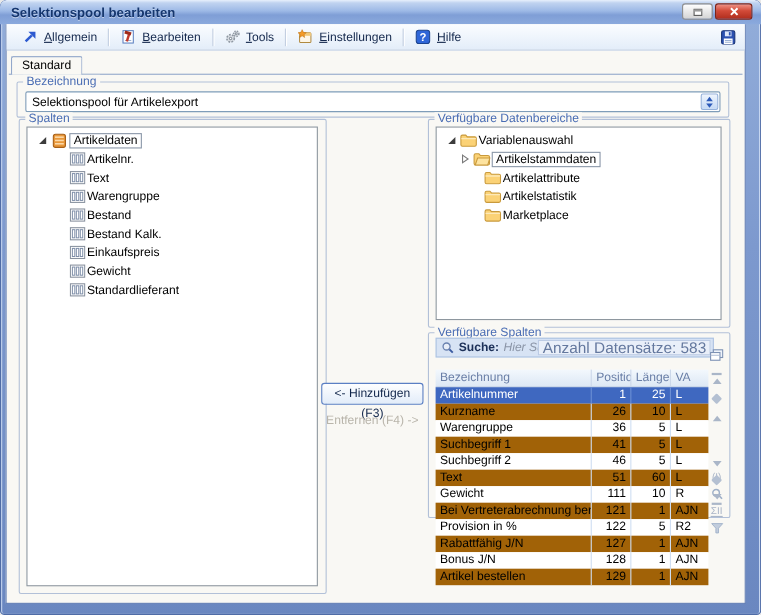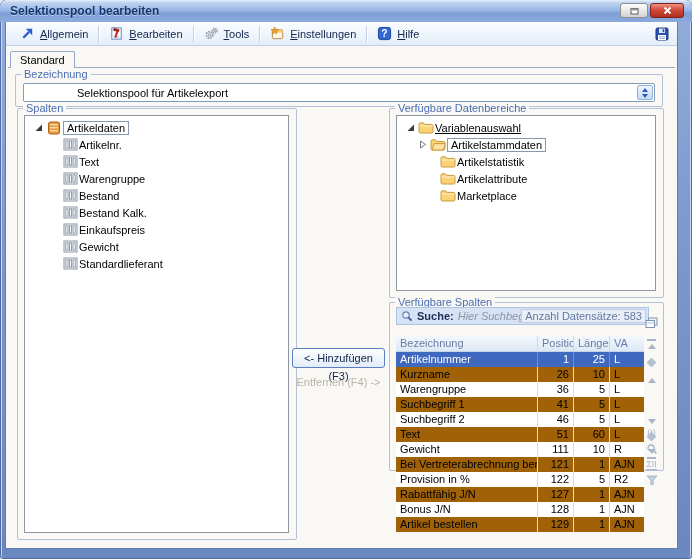--- a/index.html
+++ b/index.html
@@ -43,44 +43,44 @@
   .tabline { position:absolute; left:2px; right:2px; top:21px; border-top:1px solid #93a8cb; }
   .group { position:absolute; border:1px solid #b2c0d8; border-radius:2px; }
   .group-label { position:absolute; top:-7px; left:5px; background:#f9f8f4; padding:0 3px;
                  color:#4a6db4; white-space:nowrap; }
   #grp-bez  { left:9px;  top:28px;  width:648px; height:33px; }
   #grp-spalten { left:11px; top:62px; width:280px; height:432px; }
   #grp-daten { left:383px; top:62px; width:275px; height:190px; }
   #grp-vsp  { left:383px; top:256px; width:275px; height:169px; }
   
   .combo { position:absolute; left:7px; right:7px; top:8px; height:19px; background:#fff;
-           border:1px solid #7f9db9; border-radius:2px; display:flex; align-items:center;padding-left:48px; }
+           border:1px solid #7f9db9; border-radius:2px; display:flex; align-items:center; }
   .combo-text { flex:1; padding-left:5px; }
   .combo-btn { width:16px; height:15px; margin-right:1px;
                background:linear-gradient(#eef4fd,#c5d9f4); border:1px solid #94b0da; border-radius:2px;
                display:flex; flex-direction:column; align-items:center; justify-content:center; gap:2px; }
   .tri-u { width:0; height:0; border-left:3px solid transparent; border-right:3px solid transparent; border-bottom:4px solid #2d5ab8; }
   .tri-d { width:0; height:0; border-left:3px solid transparent; border-right:3px solid transparent; border-top:4px solid #2d5ab8; }
   
   .listbox { position:absolute; left:6px; top:6px; right:7px; bottom:6px; background:#fff;
              border:1px solid #8e979f; padding-top:3px; }
   
   .trow { display:flex; align-items:center; height:17px; white-space:nowrap; }
   .trow .gl { display:inline-flex; width:14px; justify-content:center; }
   .trow .ic { display:inline-flex; width:18px; justify-content:center; }
   .node-box { border:1px solid #8a97a8; padding:0 3px; background:#fff; }
   .ind1 { padding-left:6px; } .ind2 { padding-left:36px; }
-  .dind1 { padding-left:6px;text-decoration:underline; } .dind2 { padding-left:18px; } .dind3 { padding-left:42px; }
+  .dind1 { padding-left:6px; } .dind2 { padding-left:18px; } .dind3 { padding-left:42px; }
   
   .searchrow { position:absolute; left:6px; top:4px; width:253px; height:18px;
                background:#d7e3f4; border:1px solid #aec3e2; display:flex; align-items:center;
                padding:0 2px 0 4px; }
   .searchrow .lbl { font-weight:bold; color:#1c3058; margin:0 4px; }
   .searchrow .ph { font-style:italic; color:#8a94a6; flex:1; overflow:hidden; white-space:nowrap; }
-  .countbox { background:#e9eff9; border:1px solid #bccbe4; color:#64789e; font-size:11px;
+  .countbox { background:#e9eff9; border:1px solid #bccbe4; color:#64789e; font-size:14px;
               padding:0 3px; height:14px; line-height:13px; white-space:nowrap; }
   
   .grid { position:absolute; left:6px; top:33px; width:248px; }
   .ghead { display:flex; height:16px; background:linear-gradient(#f3f8fd,#dde8f5);
            border-bottom:1px solid #c6d4e8; color:#697ea6; }
   .gh { padding:1px 4px; border-right:1px solid #ccd8ea; overflow:hidden; white-space:nowrap; }
   .gh:last-child { border-right:none; }
   .grow { display:flex; height:15px; align-items:center; background:#fff; }
   .grow.alt { background:#a16207; }
   .grow.sel { background:#3f68c0; color:#fff; }
@@ -340,30 +340,30 @@
               </span>
             <span class="node-box">Artikelstammdaten</span>
           </div>
           <div class="trow dind3">
             <span class="ic">
                 <svg width="16" height="13" viewBox="0 0 16 13">
                   <path d="M1 3.2 Q1 1.8 2.4 1.8 L5.4 1.8 L6.8 3.4 L13.6 3.4 Q15 3.4 15 4.8 L15 10.6 Q15 12 13.6 12 L2.4 12 Q1 12 1 10.6 Z" fill="#fbd276" stroke="#c99a3c"></path>
                   <path d="M1.4 5 L14.6 5" stroke="#fde9b8" stroke-width="1.2"></path>
                 </svg>
               </span>
-            <span>Artikelstatistik</span>
+            <span>Artikelattribute</span>
           </div>
           <div class="trow dind3">
             <span class="ic">
                 <svg width="16" height="13" viewBox="0 0 16 13">
                   <path d="M1 3.2 Q1 1.8 2.4 1.8 L5.4 1.8 L6.8 3.4 L13.6 3.4 Q15 3.4 15 4.8 L15 10.6 Q15 12 13.6 12 L2.4 12 Q1 12 1 10.6 Z" fill="#fbd276" stroke="#c99a3c"></path>
                   <path d="M1.4 5 L14.6 5" stroke="#fde9b8" stroke-width="1.2"></path>
                 </svg>
               </span>
-            <span>Artikelattribute</span>
+            <span>Artikelstatistik</span>
           </div>
           <div class="trow dind3">
             <span class="ic">
                 <svg width="16" height="13" viewBox="0 0 16 13">
                   <path d="M1 3.2 Q1 1.8 2.4 1.8 L5.4 1.8 L6.8 3.4 L13.6 3.4 Q15 3.4 15 4.8 L15 10.6 Q15 12 13.6 12 L2.4 12 Q1 12 1 10.6 Z" fill="#fbd276" stroke="#c99a3c"></path>
                   <path d="M1.4 5 L14.6 5" stroke="#fde9b8" stroke-width="1.2"></path>
                 </svg>
               </span>
             <span>Marketplace</span>
           </div>

